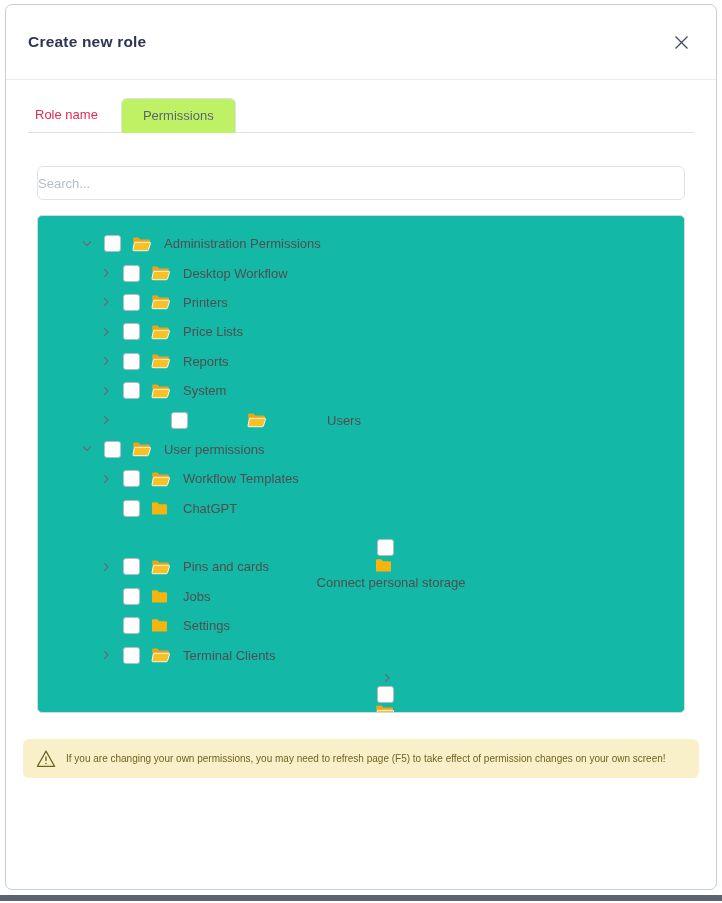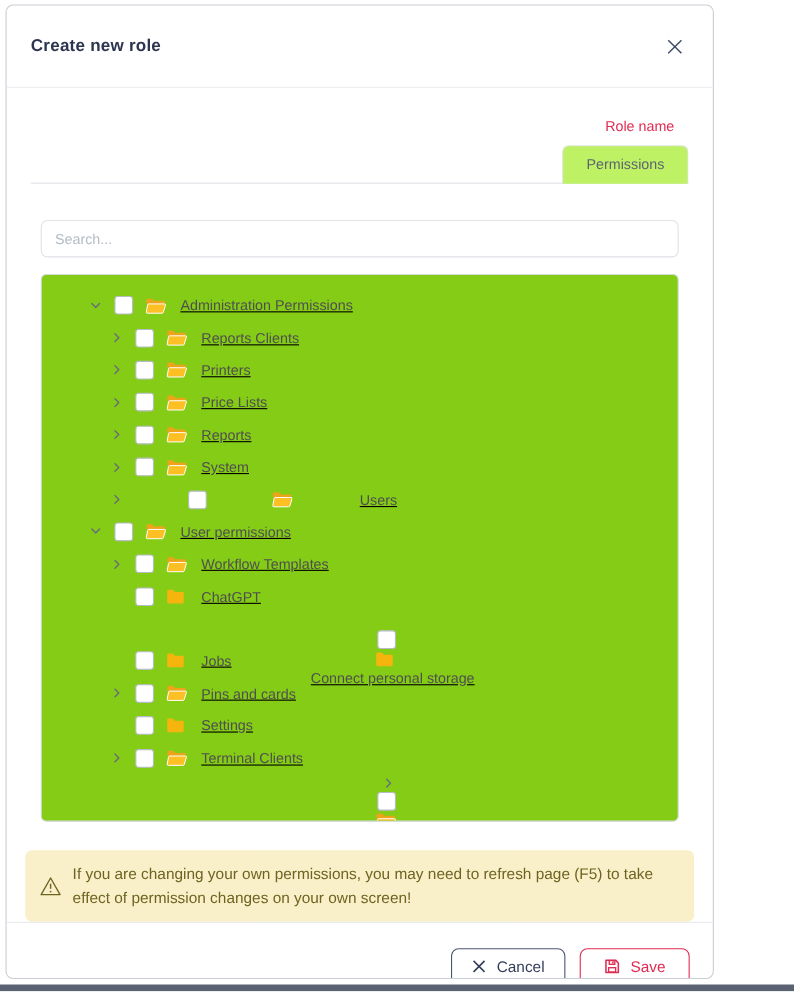--- a/index.html
+++ b/index.html
@@ -8,69 +8,69 @@
     font-family:"Liberation Sans", sans-serif;
     background:#ffffff;
     position:relative;
     overflow:hidden;
   }
   .bottom-strip {
     position:absolute; left:0; right:0; bottom:2px; height:6px;
     background:#5b6373; z-index:1;
   }
   .dialog {
-    position:absolute; left:5px; top:4px; width:644px; height:886px;
+    position:absolute; left:5px; top:4px; width:712px; height:886px;
     background:#fff; border:1px solid #c9cdd6; border-radius:7px;
     display:flex; flex-direction:column; z-index:2; overflow:hidden;
   }
   
   .dialog-header {
     flex:0 0 75px; display:flex; align-items:center;
     padding:0 22px; border-bottom:1px solid #ebedf1;
   }
   .dialog-title { font-size:15.5px; font-weight:bold; color:var(--navy); letter-spacing:.2px; }
   .close-btn {
     margin-left:auto; background:none; border:none; cursor:pointer;
     width:26px; height:26px; display:flex; align-items:center; justify-content:center;
   }
   
   .dialog-body { flex:1; padding:18px 17px 0; display:flex; flex-direction:column; }
-  .tabs { display:flex; align-items:flex-end; border-bottom:1px solid #dee2e6; margin:0 5px;flex-direction:column; }
+  .tabs { display:flex; align-items:flex-end; border-bottom:1px solid #dee2e6; margin:0 5px; }
   .tab { font-size:13px; background:none; border:none; cursor:pointer; }
   .tab-inactive { color:var(--accent); padding:9px 13px 10px 7px; }
   .tab-active {
     color:#5d6470; background:#bef264; border:1px solid #dee2e6; border-bottom:none;
     border-radius:6px 6px 0 0; padding:9px 21px 10px; margin-bottom:-1px; margin-left:10px;
   }
   .tab-content { padding:0 14px; display:flex; flex-direction:column; }
   .search-input {
     margin-top:33px; height:34px; width:100%;
-    border:1px solid #dfe2e7; border-radius:6px; padding:0 12px;
+    border:1px solid #dfe2e7; border-radius:6px; padding:0 0;
     font-family:"Liberation Sans", sans-serif; font-size:13px; color:#454b55; outline:none;
   }
   .search-input::placeholder { color:#b5bcc6; }
   .tree-panel {
     margin-top:15px; height:498px; border:1px solid #d5d9de; border-radius:5px;
-    padding:13px 0; overflow:hidden; background:#84cc16;text-decoration:underline;
+    padding:13px 0; overflow:hidden; background:#14b8a6;
   }
   .tree-row { height:29.4px; display:flex; align-items:center; }
   .toggle { width:16px; height:16px; display:inline-flex; align-items:center; justify-content:center; margin-right:9px; flex:0 0 16px; cursor:pointer; }
   .toggle.empty { cursor:default; }
   .cb {
     width:17px; height:17px; flex:0 0 17px; border:1px solid #b6bcc4; border-radius:3px;
     background:#fff; margin-right:11px; cursor:pointer; display:inline-block;
   }
   .folder { width:19px; height:16px; flex:0 0 19px; margin-right:13px; display:inline-flex; align-items:center; }
   .tree-label { font-size:13px; color:#4f4f4f; white-space:nowrap; }
   
   .warning {
     margin-top:26px; background:var(--warn-bg); border-radius:6px;
     padding:10px 18px 10px 13px; display:flex; align-items:center; gap:10px;
   }
-  .warning-text { font-size:14px; color:var(--warn-text); line-height:1.6; }
+  .warning-text { font-size:10px; color:var(--warn-text); line-height:1.6; }
   .warning-icon { flex:0 0 20px; }
   
   .dialog-footer {
     margin-top:auto; border-top:1px solid #e8ebef;
     padding:23px 21px 24px; display:flex; justify-content:flex-end; gap:13px;
   }
   .btn {
     height:34px; background:#fff; border-radius:7px; cursor:pointer;
     display:inline-flex; align-items:center; gap:9px;
     font-family:"Liberation Sans", sans-serif; font-size:14px;
@@ -127,21 +127,21 @@
                 <path d="M4.5 2.5 L8 6 L4.5 9.5" fill="none" stroke="#666e7a" stroke-width="1.3" stroke-linecap="round" stroke-linejoin="round"></path>
               </svg>
             </span>
             <span class="cb"></span>
             <span class="folder">
               <svg width="19" height="16" viewBox="0 0 19 16">
                 <path d="M1.2 2.6 a1.1 1.1 0 0 1 1.1 -1.1 h4.1 l1.9 2 h8.5 a1.1 1.1 0 0 1 1.1 1.1 v2 H1.2 Z" fill="#eca51a"></path>
                 <path d="M3.1 6.3 h14.5 a0.9 0.9 0 0 1 0.86 1.16 l-2 6.5 a1.1 1.1 0 0 1 -1.05 0.78 H1.9 a0.9 0.9 0 0 1 -0.88 -1.1 l1.2 -6.6 a1.1 1.1 0 0 1 0.88 -0.74 Z" fill="#fcc025" stroke="#ffffff" stroke-width="0.9"></path>
               </svg>
             </span>
-            <span class="tree-label">Reports Clients</span>
+            <span class="tree-label">Desktop Workflow</span>
           </div>
           <div class="tree-row" style="padding-left: 60px;">
             <span class="toggle">
               <svg width="12" height="12" viewBox="0 0 12 12">
                 <path d="M4.5 2.5 L8 6 L4.5 9.5" fill="none" stroke="#666e7a" stroke-width="1.3" stroke-linecap="round" stroke-linejoin="round"></path>
               </svg>
             </span>
             <span class="cb"></span>
             <span class="folder">
               <svg width="19" height="16" viewBox="0 0 19 16">
@@ -255,43 +255,43 @@
             <span class="toggle empty"></span>
             <span class="cb"></span>
             <span class="folder">
               <svg width="17" height="15" viewBox="0 0 17 15">
                 <path d="M1 2.4 a1.2 1.2 0 0 1 1.2 -1.2 h4 l1.9 2 h6.7 a1.2 1.2 0 0 1 1.2 1.2 v8 a1.2 1.2 0 0 1 -1.2 1.2 H2.2 A1.2 1.2 0 0 1 1 12.4 Z" fill="#f6b40e"></path>
               </svg>
             </span>
             <span class="tree-label">Connect personal storage</span>
           </div>
           <div class="tree-row" style="padding-left: 60px;">
+            <span class="toggle">
+              <svg width="12" height="12" viewBox="0 0 12 12">
+                <path d="M4.5 2.5 L8 6 L4.5 9.5" fill="none" stroke="#666e7a" stroke-width="1.3" stroke-linecap="round" stroke-linejoin="round"></path>
+              </svg>
+            </span>
+            <span class="cb"></span>
+            <span class="folder">
+              <svg width="19" height="16" viewBox="0 0 19 16">
+                <path d="M1.2 2.6 a1.1 1.1 0 0 1 1.1 -1.1 h4.1 l1.9 2 h8.5 a1.1 1.1 0 0 1 1.1 1.1 v2 H1.2 Z" fill="#eca51a"></path>
+                <path d="M3.1 6.3 h14.5 a0.9 0.9 0 0 1 0.86 1.16 l-2 6.5 a1.1 1.1 0 0 1 -1.05 0.78 H1.9 a0.9 0.9 0 0 1 -0.88 -1.1 l1.2 -6.6 a1.1 1.1 0 0 1 0.88 -0.74 Z" fill="#fcc025" stroke="#ffffff" stroke-width="0.9"></path>
+              </svg>
+            </span>
+            <span class="tree-label">Pins and cards</span>
+          </div>
+          <div class="tree-row" style="padding-left: 60px;">
             <span class="toggle empty"></span>
             <span class="cb"></span>
             <span class="folder">
               <svg width="17" height="15" viewBox="0 0 17 15">
                 <path d="M1 2.4 a1.2 1.2 0 0 1 1.2 -1.2 h4 l1.9 2 h6.7 a1.2 1.2 0 0 1 1.2 1.2 v8 a1.2 1.2 0 0 1 -1.2 1.2 H2.2 A1.2 1.2 0 0 1 1 12.4 Z" fill="#f6b40e"></path>
               </svg>
             </span>
             <span class="tree-label">Jobs</span>
-          </div>
-          <div class="tree-row" style="padding-left: 60px;">
-            <span class="toggle">
-              <svg width="12" height="12" viewBox="0 0 12 12">
-                <path d="M4.5 2.5 L8 6 L4.5 9.5" fill="none" stroke="#666e7a" stroke-width="1.3" stroke-linecap="round" stroke-linejoin="round"></path>
-              </svg>
-            </span>
-            <span class="cb"></span>
-            <span class="folder">
-              <svg width="19" height="16" viewBox="0 0 19 16">
-                <path d="M1.2 2.6 a1.1 1.1 0 0 1 1.1 -1.1 h4.1 l1.9 2 h8.5 a1.1 1.1 0 0 1 1.1 1.1 v2 H1.2 Z" fill="#eca51a"></path>
-                <path d="M3.1 6.3 h14.5 a0.9 0.9 0 0 1 0.86 1.16 l-2 6.5 a1.1 1.1 0 0 1 -1.05 0.78 H1.9 a0.9 0.9 0 0 1 -0.88 -1.1 l1.2 -6.6 a1.1 1.1 0 0 1 0.88 -0.74 Z" fill="#fcc025" stroke="#ffffff" stroke-width="0.9"></path>
-              </svg>
-            </span>
-            <span class="tree-label">Pins and cards</span>
           </div>
           <div class="tree-row" style="padding-left: 60px;">
             <span class="toggle empty"></span>
             <span class="cb"></span>
             <span class="folder">
               <svg width="17" height="15" viewBox="0 0 17 15">
                 <path d="M1 2.4 a1.2 1.2 0 0 1 1.2 -1.2 h4 l1.9 2 h6.7 a1.2 1.2 0 0 1 1.2 1.2 v8 a1.2 1.2 0 0 1 -1.2 1.2 H2.2 A1.2 1.2 0 0 1 1 12.4 Z" fill="#f6b40e"></path>
               </svg>
             </span>
             <span class="tree-label">Settings</span>
@@ -333,32 +333,14 @@
       <svg class="warning-icon" width="20" height="19" viewBox="0 0 24 23">
         <path d="M12 2.6 L22.4 21 H1.6 Z" fill="none" stroke="#6e6422" stroke-width="1.5" stroke-linejoin="round"></path>
         <line x1="12" y1="9" x2="12" y2="14.5" stroke="#6e6422" stroke-width="1.6"></line>
         <circle cx="12" cy="17.6" r="1" fill="#6e6422"></circle>
       </svg>
       <span class="warning-text">If you are changing your own permissions, you may need to refresh page (F5) to take effect of permission changes on your own screen!</span>
     </div>
 
   </div>
 
-  <div class="dialog-footer">
-    <button class="btn btn-cancel">
-      <svg width="13" height="13" viewBox="0 0 13 13">
-        <line x1="1.5" y1="1.5" x2="11.5" y2="11.5" stroke="#333d59" stroke-width="1.4"></line>
-        <line x1="11.5" y1="1.5" x2="1.5" y2="11.5" stroke="#333d59" stroke-width="1.4"></line>
-      </svg>
-      <span>Cancel</span>
-    </button>
-    <button class="btn btn-save">
-      <svg width="15" height="15" viewBox="0 0 16 16">
-        <path d="M2 2 h9.3 L14 4.7 V14 H2 Z" fill="none" stroke="#e02b52" stroke-width="1.5" stroke-linejoin="round"></path>
-        <rect x="5.2" y="2.4" width="5.4" height="3.6" fill="none" stroke="#e02b52" stroke-width="1.3"></rect>
-        <rect x="8" y="3.1" width="1.4" height="2.2" fill="#e02b52"></rect>
-        <rect x="4.6" y="9.3" width="6.8" height="4.2" fill="none" stroke="#e02b52" stroke-width="1.3"></rect>
-      </svg>
-      <span>Save</span>
-    </button>
-  </div>
 
 </div>
 
 </body></html>

